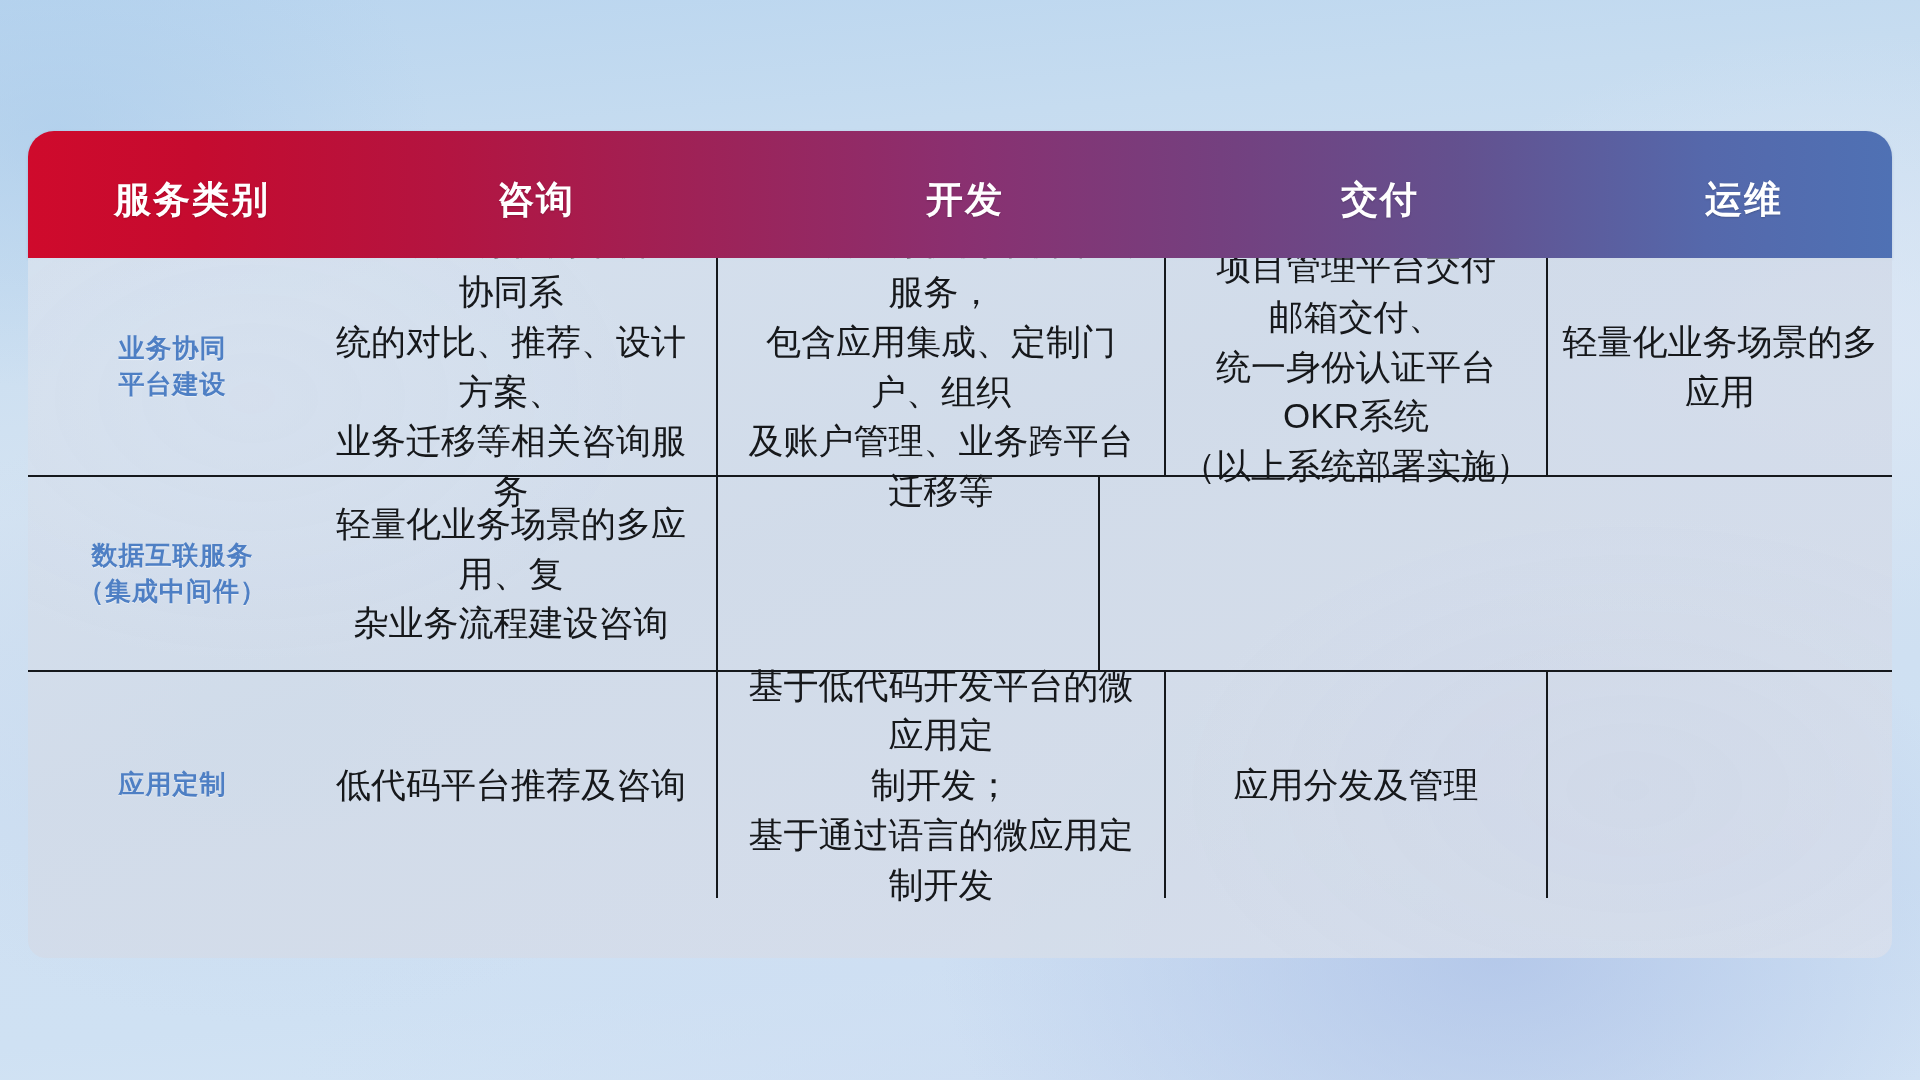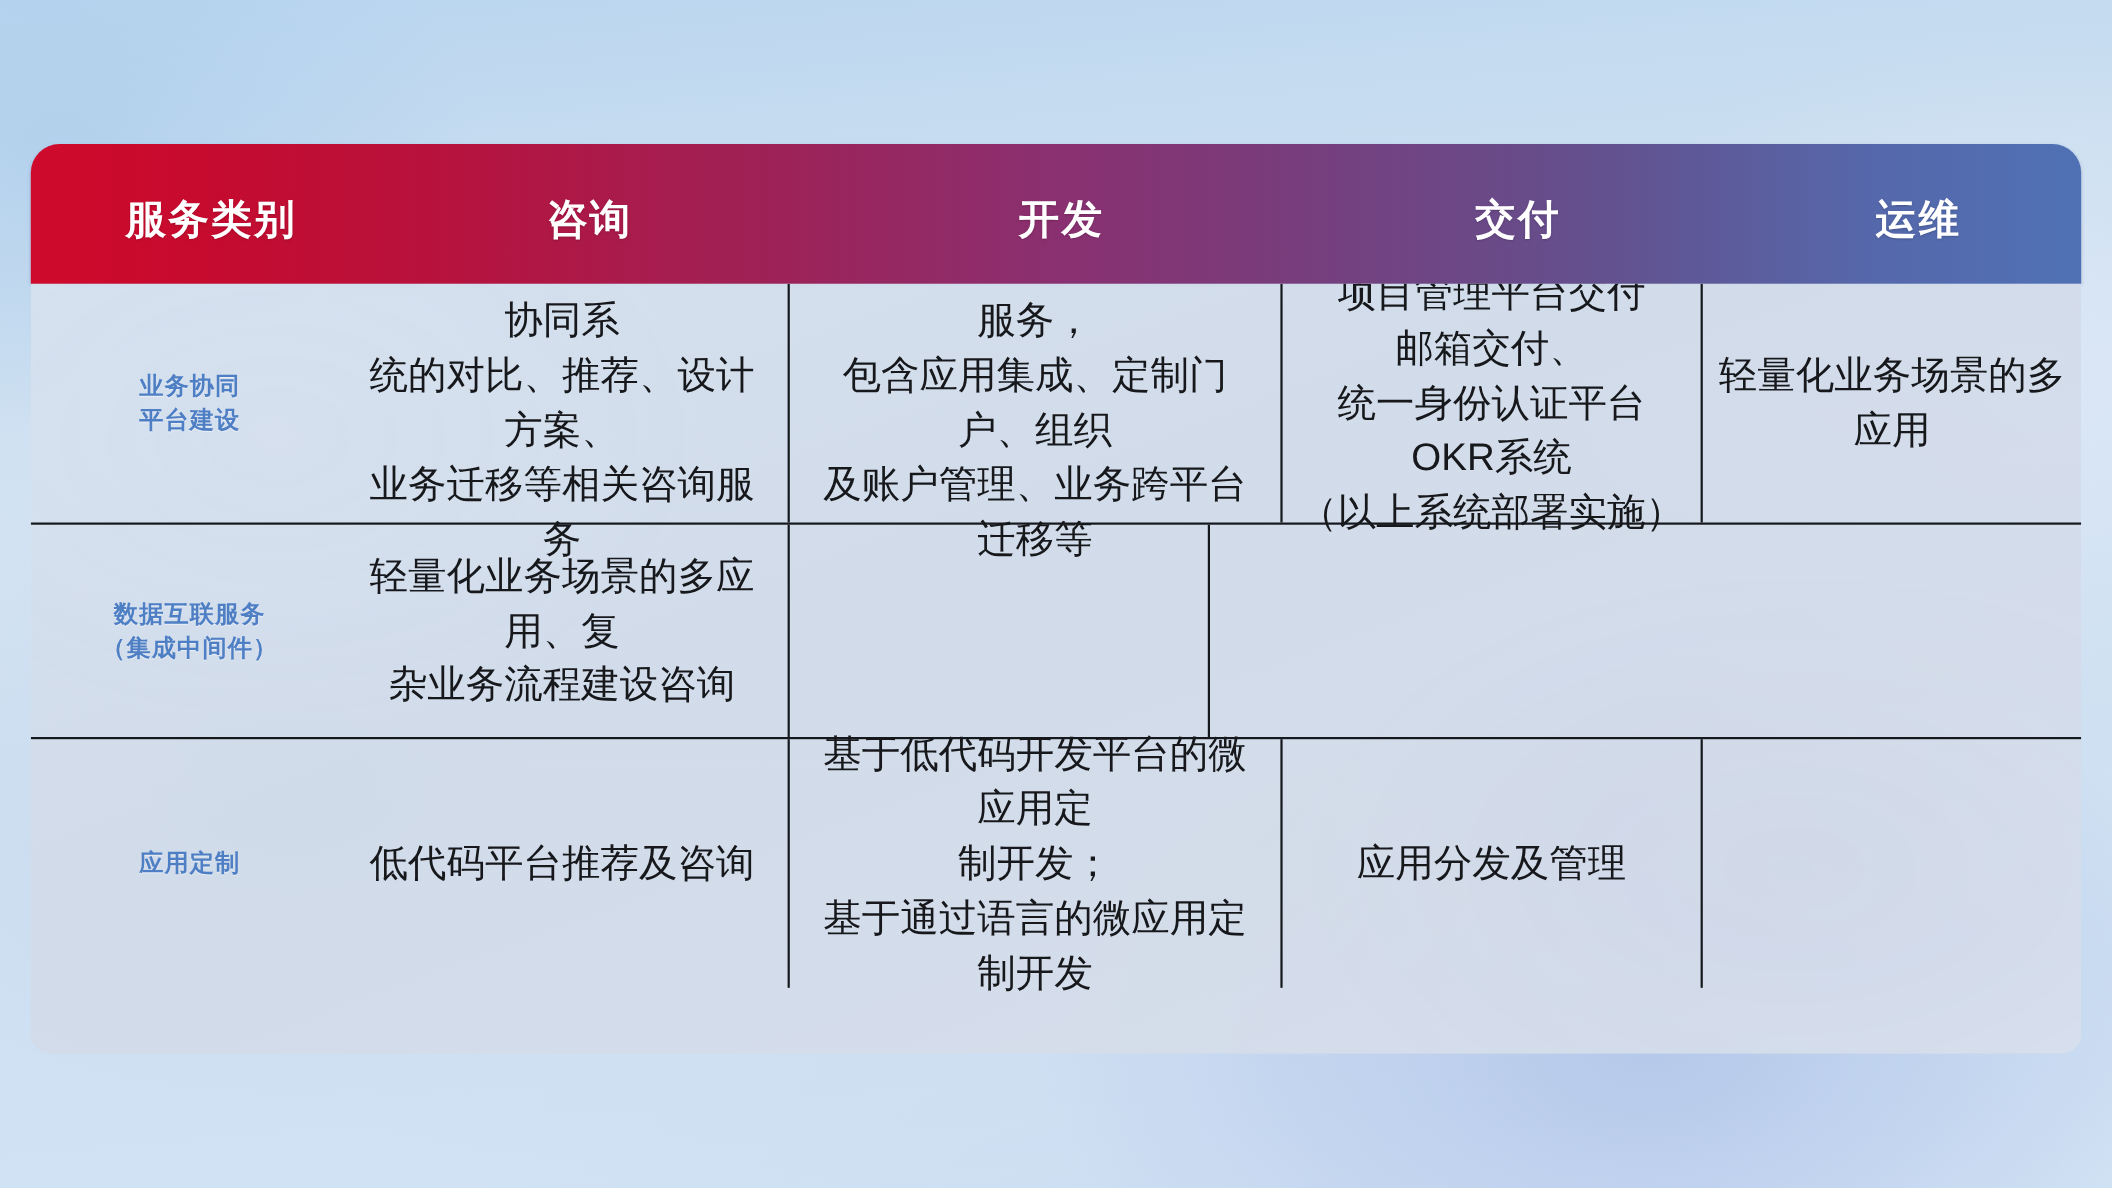--- a/index.html
+++ b/index.html
@@ -103,21 +103,21 @@
     font-size: 35px;
     line-height: 1.42;
     color: #16181b;
     white-space: pre-line;
   }
   .cell.sep { border-left: 2px solid #15181c; }
 
   .cat {
     color: #4e7fc4;
     font-weight: bold;
-    font-size: 22px;
+    font-size: 26px;
     line-height: 1.38;
     letter-spacing: 1px;
     text-shadow: 0 1px 1px rgba(255,255,255,0.55);
   }
 
   
   .c0 { width: 278px; flex: 0 0 278px; padding-left: 25px; }
   .c1 { width: 410px; flex: 0 0 410px; }
   .c2 { width: 448px; flex: 0 0 448px; }
   .c3 { width: 382px; flex: 0 0 382px; }

